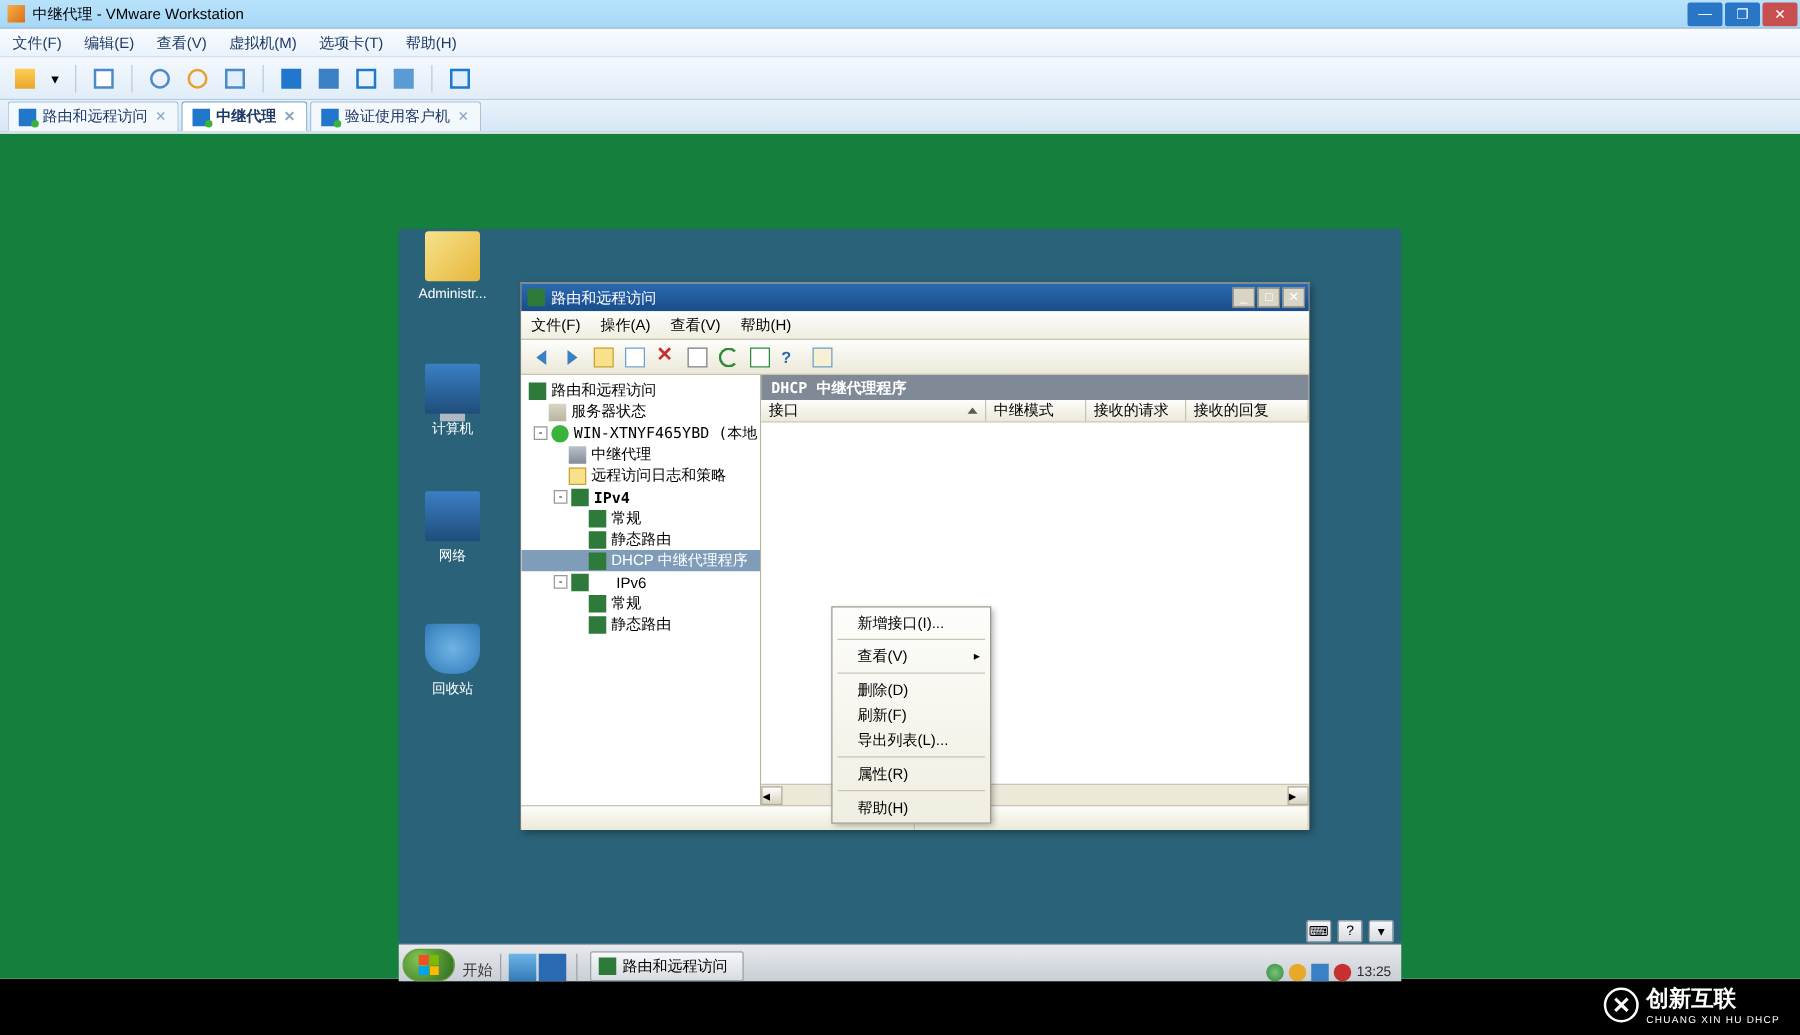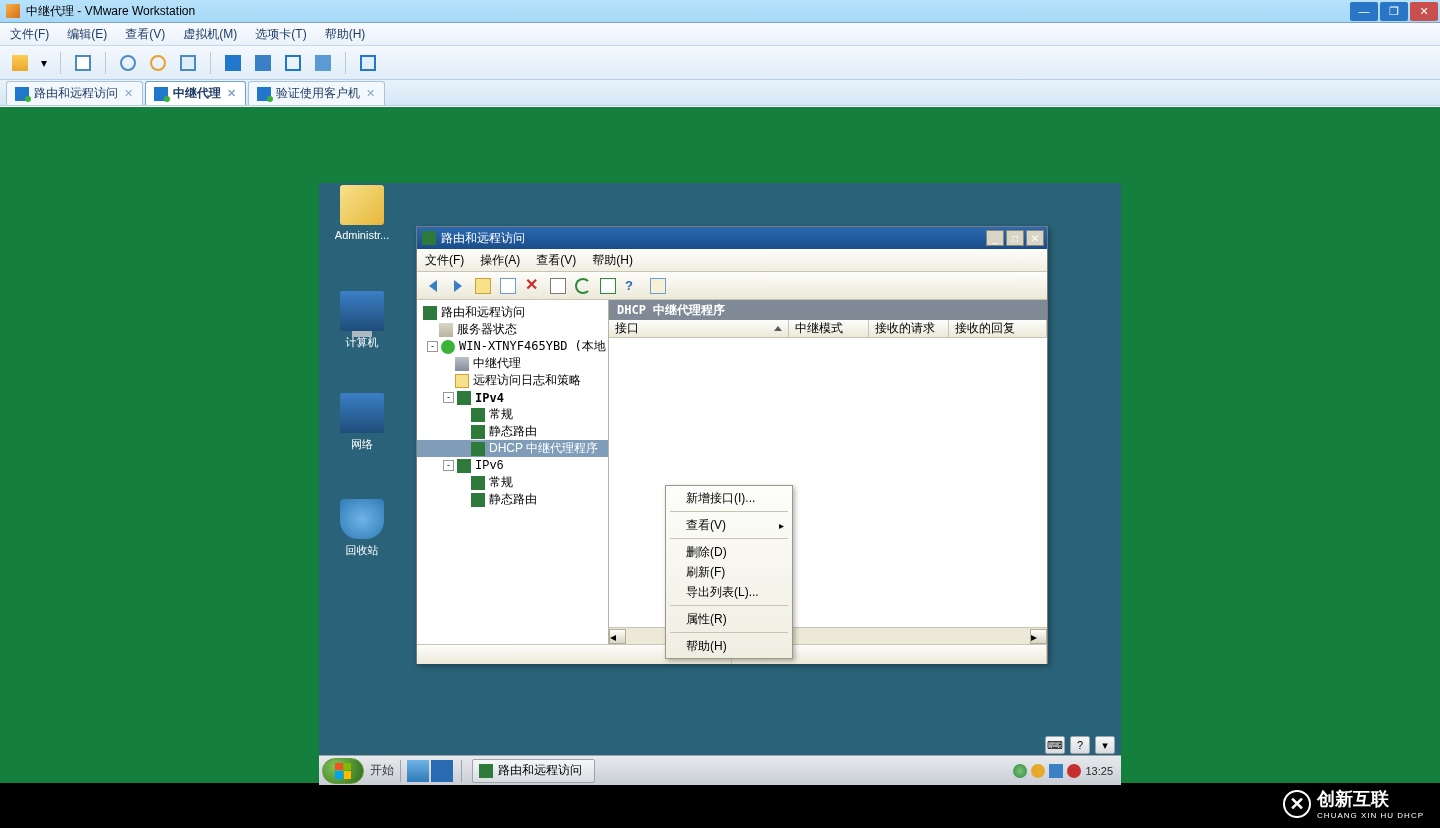--- a/index.html
+++ b/index.html
@@ -93,21 +93,21 @@
   .mmc-status { height: 20px; border-top:1px solid #c8c5b5; background:linear-gradient(#fdfdfb,#ece9d8); display:flex; }
   .mmc-status div { flex:1; border-right:1px solid #d0cdbd; }
 
   
   .ctx { position:absolute; left: 248px; top: 258px; width: 128px; background: linear-gradient(#fdfdfb,#f0eee1); border: 1px solid #9c998a; box-shadow: 2px 2px 5px rgba(0,0,0,0.3); padding: 2px; font-size:12px; color:#000; z-index: 10;}
   .ctx-item { height: 20px; display:flex; align-items:center; padding-left: 18px; position:relative; cursor:pointer; }
   .ctx-sep { height:1px; background:#c8c5b5; margin: 3px 2px; }
   .ctx-arrow::after { content:"▸"; position:absolute; right:6px; font-size:10px; }
 
   
-  .ws-taskbar { position:absolute; bottom:0; left:0; right:0; height:30px; background:linear-gradient(#e7e9ec,#c9ced5); border-top:1px solid #9ba3ad; display:flex; align-items:center; }
+  .ws-taskbar { position:absolute; bottom:0; left:0; right:0; height:30px; background:linear-gradient(#e7e9ec,#c9ced5); border-top:1px solid #9ba3ad; display:flex; align-items:flex-end; }
   .start-btn { width:42px; height:26px; margin-left:3px; border-radius:13px; background:radial-gradient(circle at 30% 30%, #7fc353, #2e6a1c); border:1px solid #659a3c; display:flex; align-items:center; justify-content:center; cursor:pointer; }
   .start-flag { width:16px; height:16px; display:grid; grid-template-columns:1fr 1fr; grid-template-rows:1fr 1fr; gap:1px; }
   .start-flag span:nth-child(1){background:#f25022;} .start-flag span:nth-child(2){background:#7fba00;} .start-flag span:nth-child(3){background:#00a4ef;} .start-flag span:nth-child(4){background:#ffb900;}
   .start-label { font-size:12px; color:#3a3a3a; margin-left:6px; }
   .tb-sep2 { width:1px; height:22px; background:#9ba3ad; margin:0 6px; }
   .ql { width:22px; height:22px; margin-right:2px; cursor:pointer;}
   .ql-desk { background:linear-gradient(#6fb4e6,#2f7ab7); }
   .ql-scr { background:#2a6ab2; }
   .task-btn { height:24px; padding:0 12px 0 6px; margin-left:4px; background:linear-gradient(#f6f7f9,#d8dce1); border:1px solid #9ba3ad; border-radius:2px; display:flex; align-items:center; gap:5px; font-size:12px; cursor:pointer; }
   .task-btn .ticon2 { width:14px; height:14px; background:#2d7a3a; }
@@ -315,21 +315,21 @@
             </div>
             <div class="tr-row tr-sel dim">
               <span class="tr-sp" style="width:48px"></span>
               <div class="tr-ico ti-ip"></div>
               <span>DHCP 中继代理程序</span>
             </div>
             <div class="tr-row">
               <span class="tr-sp" style="width:20px"></span>
               <div class="tr-tw">-</div>
               <div class="tr-ico ti-ip"></div>
-              <span style="font-family:Liberation Mono, monospace;">IPv6</span>
+              <span style="font-family:Liberation Sans, sans-serif;margin-left:18px;">IPv6</span>
             </div>
             <div class="tr-row">
               <span class="tr-sp" style="width:48px"></span>
               <div class="tr-ico ti-ip"></div>
               <span>常规</span>
             </div>
             <div class="tr-row">
               <span class="tr-sp" style="width:48px"></span>
               <div class="tr-ico ti-ip"></div>
               <span>静态路由</span>

